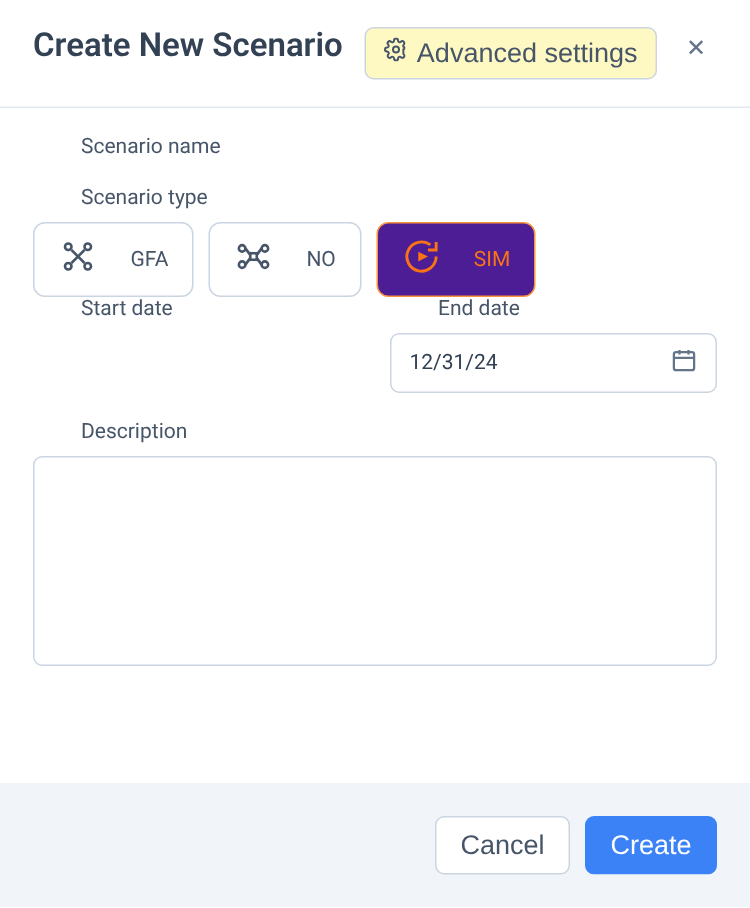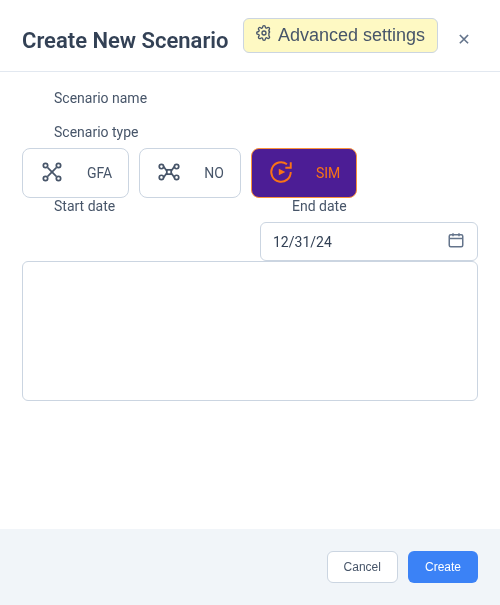--- a/index.html
+++ b/index.html
@@ -10,21 +10,21 @@
     background: #fff;
   }
   .modal {
     width: 500px;
     height: 605px;
     display: flex;
     flex-direction: column;
   }
   .header {
     display: flex;
-    align-items: flex-end;
+    align-items: flex-start;
     padding: 18px 22px 18px 22px;
     border-bottom: 1px solid #e2e8f0;
   }
   .title {
     font-size: 22px;
     font-weight: 600;
     color: #334155;
     flex: 1;
   }
   .adv-btn {
@@ -130,21 +130,21 @@
   .footer {
     background: #f1f5f9;
     padding: 22px;
     display: flex;
     justify-content: flex-end;
     gap: 10px;
   }
   .btn {
     border-radius: 6px;
     padding: 8px 16px;
-    font-size: 12px;
+    font-size: 18px;
     cursor: pointer;
     border: 1px solid transparent;
   }
   .btn-secondary {
     background: #fff;
     border-color: #cbd5e1;
     color: #475569;
   }
   .btn-primary {
     background: #3b82f6;
@@ -236,20 +236,21 @@
               <rect x="3" y="5" width="18" height="16" rx="2"></rect>
               <line x1="3" y1="10" x2="21" y2="10"></line>
               <line x1="8" y1="3" x2="8" y2="7"></line>
                 <line x1="16" y1="3" x2="16" y2="7"></line>
             </svg>
           </span>
         </div>
       </div>
     </div>
 
+    <div class="field-label">Description</div>
     <textarea class="textarea" style=""></textarea>
 
   </div>
 
   <div class="footer">
     <button class="btn btn-secondary">Cancel</button>
     <button class="btn btn-primary">Create</button>
   </div>
 
 </div>

